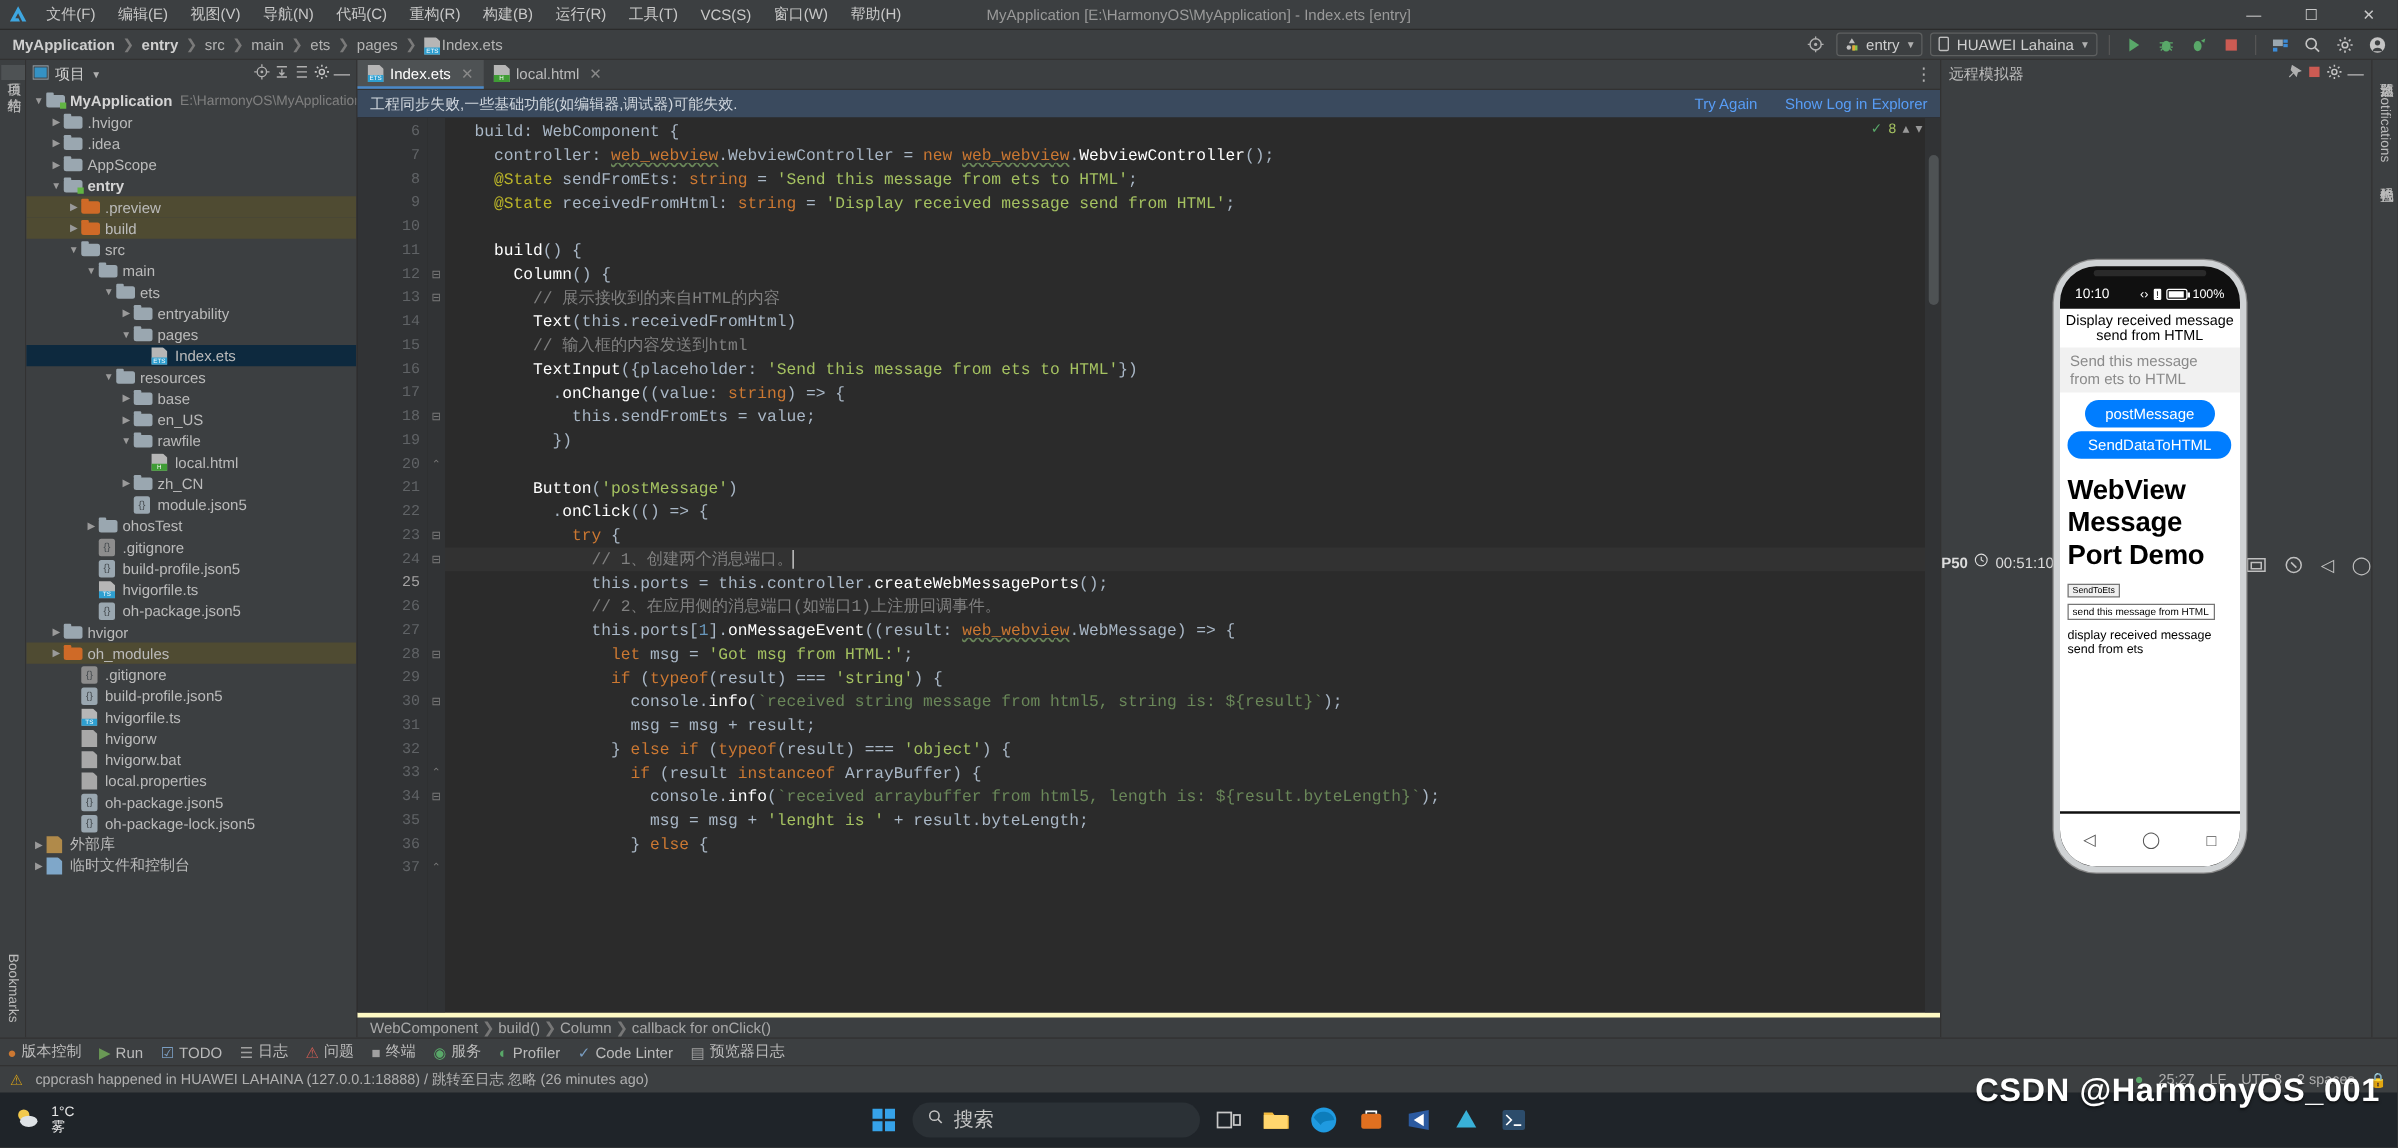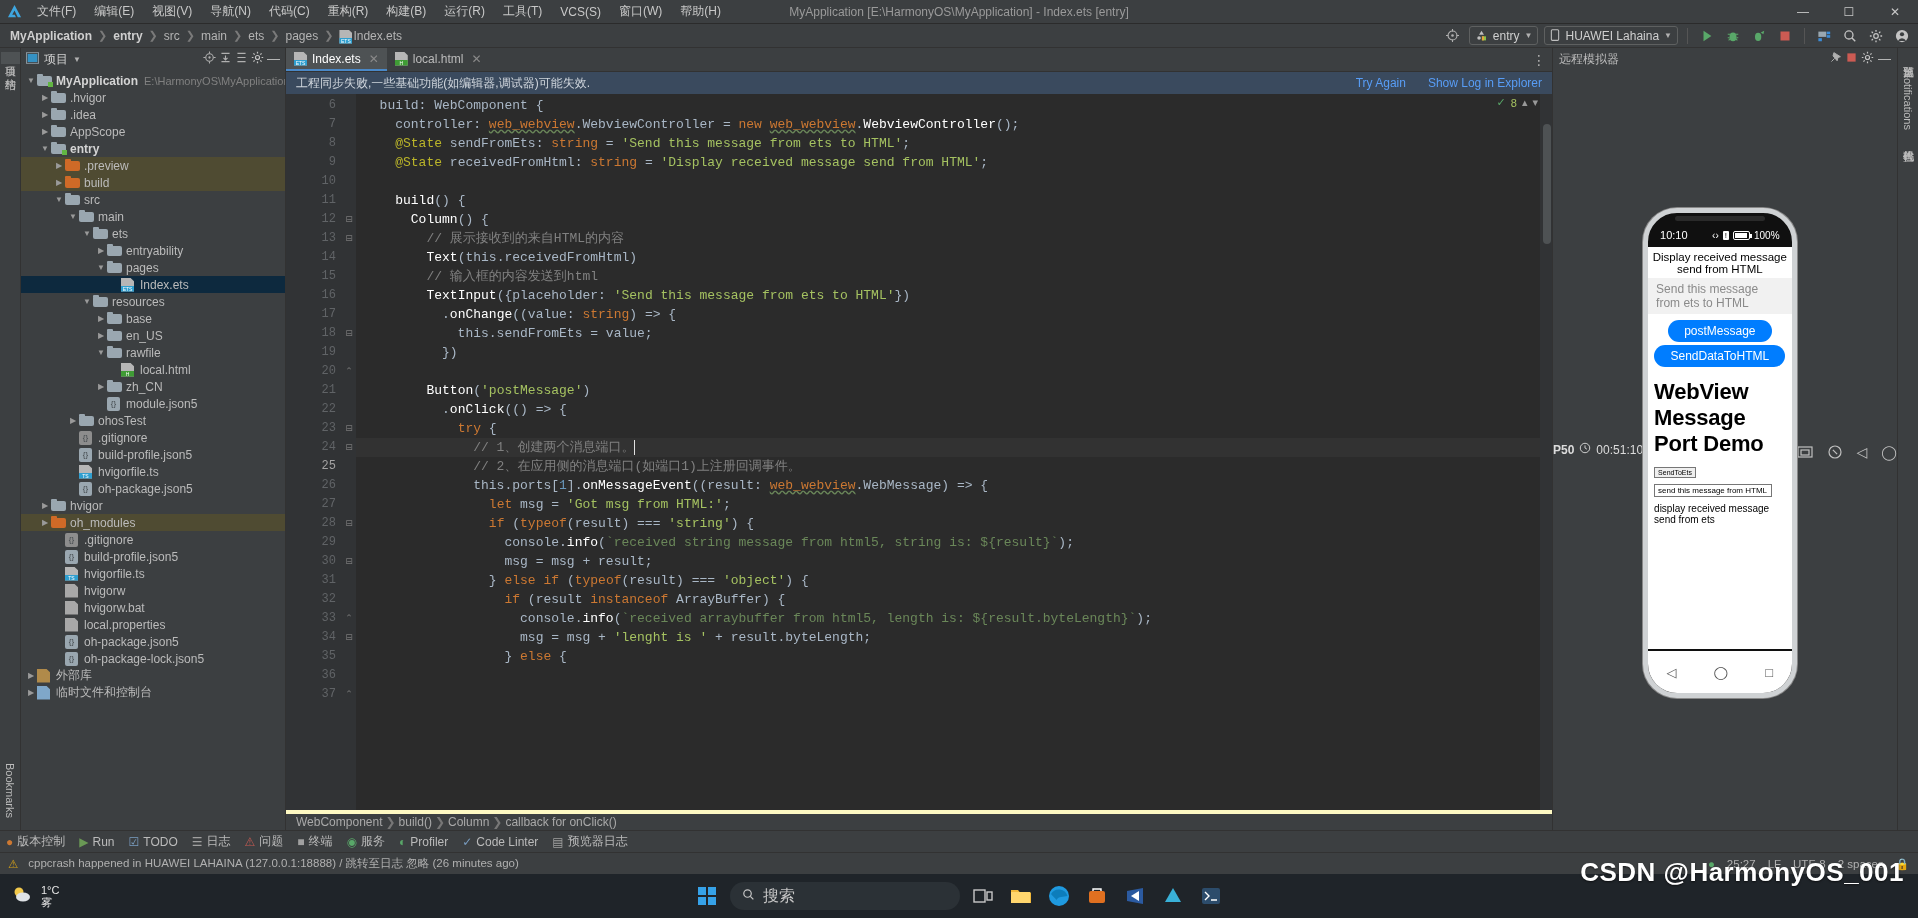--- a/index.html
+++ b/index.html
@@ -800,20 +800,21 @@
             <div class="cl">        <span class="cm">// 输入框的内容发送到html</span></div>
             <div class="cl">        <span class="meth">TextInput</span>({placeholder: <span class="str">'Send this message from ets to HTML'</span>})</div>
             <div class="cl">          .<span class="meth">onChange</span>((value: <span class="kw">string</span>) =&gt; {</div>
             <div class="cl">            this.sendFromEts = value;</div>
             <div class="cl">          })</div>
             <div class="cl"></div>
             <div class="cl">        <span class="meth">Button</span>(<span class="str">'postMessage'</span>)</div>
             <div class="cl">          .<span class="meth">onClick</span>(() =&gt; {</div>
             <div class="cl">            <span class="kw">try</span> {</div>
             <div class="cl cur">              <span class="cm">// 1、创建两个消息端口。</span><span style="border-left:1px solid #e0e0e0;margin-left:0"></span></div>
+            <div class="cl">              this.ports = this.controller.<span class="meth">createWebMessagePorts</span>();</div>
             <div class="cl">              <span class="cm">// 2、在应用侧的消息端口(如端口1)上注册回调事件。</span></div>
             <div class="cl">              this.ports[<span class="num">1</span>].<span class="meth">onMessageEvent</span>((result: <span class="warnU" style="color:#cc7832">web_webview</span>.WebMessage) =&gt; {</div>
             <div class="cl">                <span class="kw">let</span> msg = <span class="str">'Got msg from HTML:'</span>;</div>
             <div class="cl">                <span class="kw">if</span> (<span class="kw">typeof</span>(result) === <span class="str">'string'</span>) {</div>
             <div class="cl">                  console.<span class="meth">info</span>(<span class="tpl">`received string message from html5, string is: ${result}`</span>);</div>
             <div class="cl">                  msg = msg + result;</div>
             <div class="cl">                } <span class="kw">else</span> <span class="kw">if</span> (<span class="kw">typeof</span>(result) === <span class="str">'object'</span>) {</div>
             <div class="cl">                  <span class="kw">if</span> (result <span class="kw">instanceof</span> ArrayBuffer) {</div>
             <div class="cl">                    console.<span class="meth">info</span>(<span class="tpl">`received arraybuffer from html5, length is: ${result.byteLength}`</span>);</div>
             <div class="cl">                    msg = msg + <span class="str">'lenght is '</span> + result.byteLength;</div>

